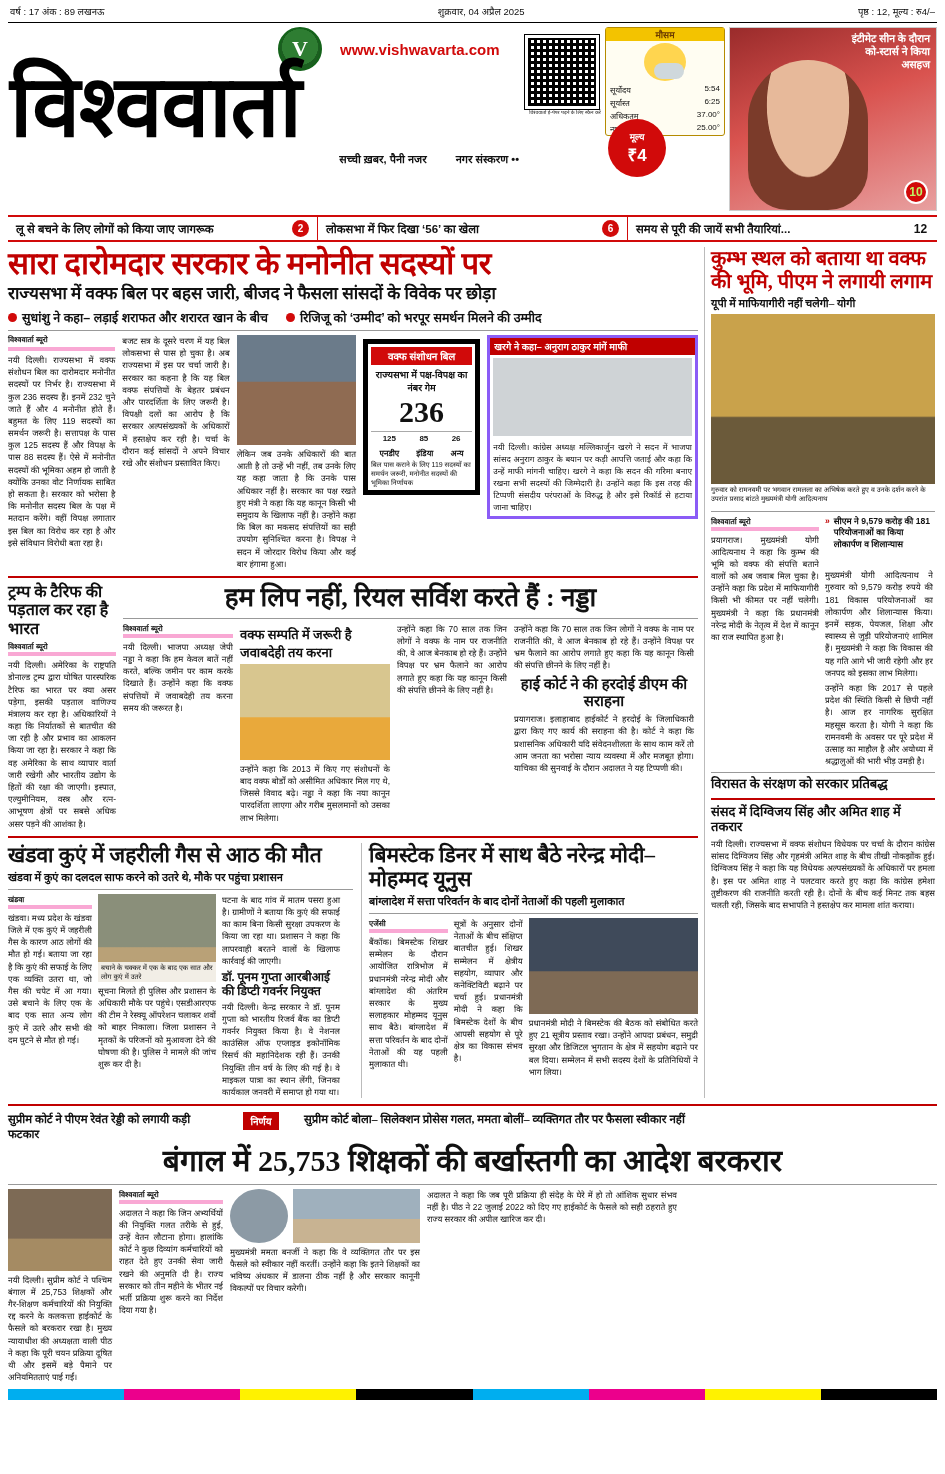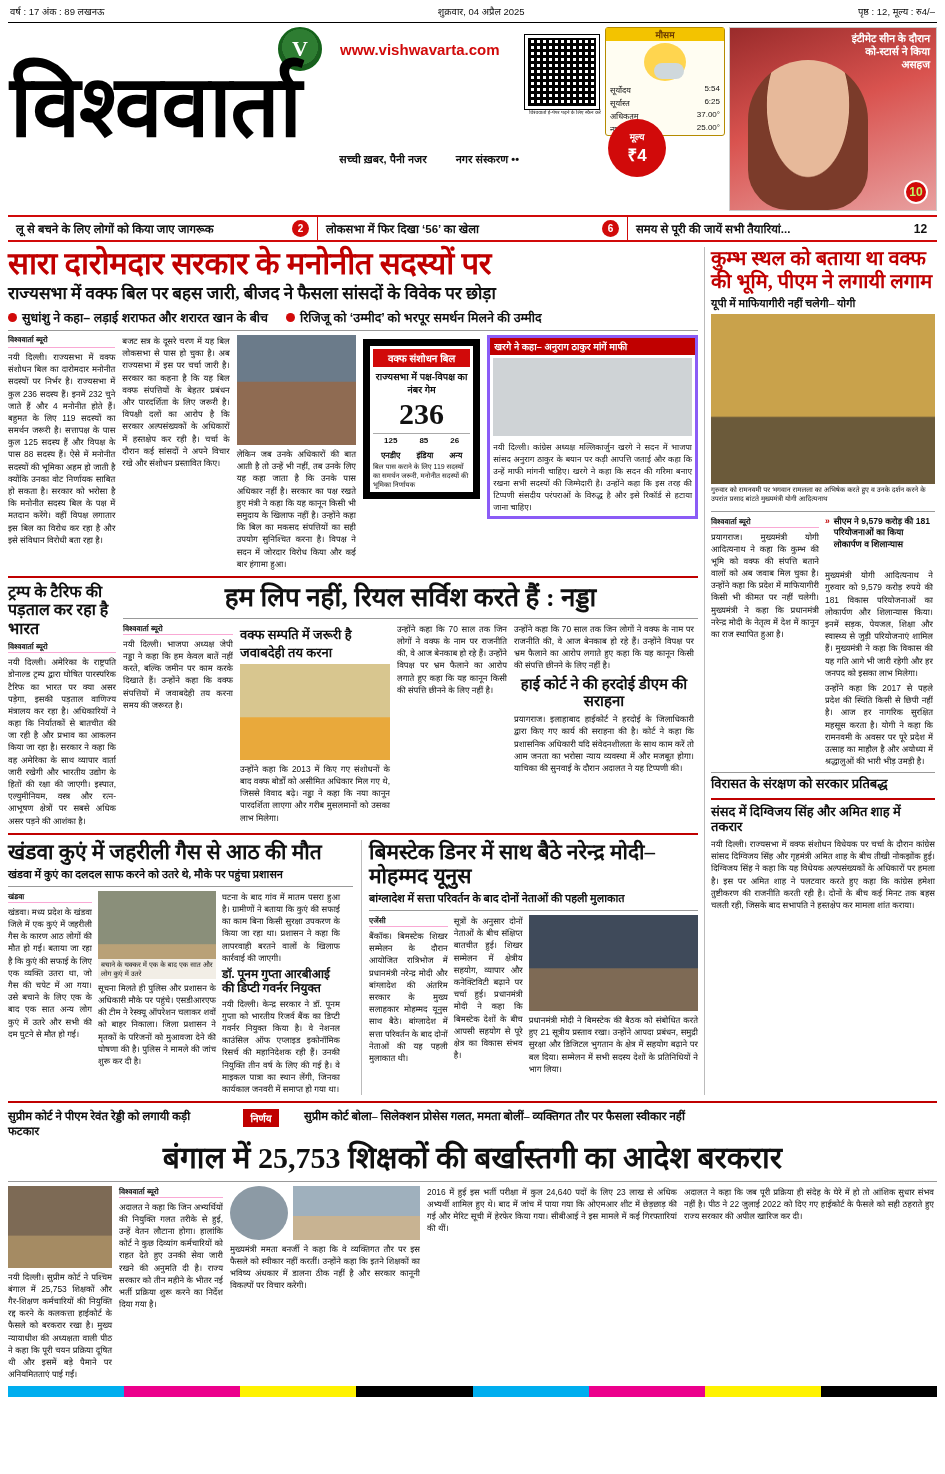--- a/index.html
+++ b/index.html
@@ -93,27 +93,27 @@
     font-family:"Liberation Serif", serif; font-weight:bold; color:#c00000;
     font-size:31px; line-height:1.12; letter-spacing:-0.3px;
   }
   .lead-h2 { font-family:"Liberation Serif", serif; font-size:17px; font-weight:bold; margin-top:2px; line-height:1.2;}
   .bullets { display:flex; gap:18px; margin:5px 0 4px; font-size:12.5px; font-weight:bold; border-bottom:1px solid #999; padding-bottom:4px;}
   .bullets div { display:flex; align-items:center; gap:5px;}
   .dot { width:9px;height:9px;border-radius:50%;background:#d10a0a; display:inline-block;}
 
   .cols3 { display:flex; gap:7px; }
   .tcol { font-size:8.4px; line-height:1.45; text-align:justify; }
-  .byline { font-size:7.5px; font-weight:bold; border-bottom:1px solid #f9a8d4; margin-bottom:3px; padding-bottom:1px;}
+  .byline { font-size:7.5px; font-weight:bold; border-bottom:4px solid #f9a8d4; margin-bottom:3px; padding-bottom:1px;}
 
   .photo { background:#cfd3d6; position:relative; overflow:hidden; }
   .photo.gov { background:linear-gradient(180deg,#6b7b8a 0 42%, #8f6b52 43% 100%); }
   .photo .cap { position:absolute; bottom:0; left:0; right:0; font-size:7px; background:rgba(255,255,255,.82); padding:1px 3px; }
 
-  .infobox { border:7px solid #000000; margin:4px 0; padding:3px; }
+  .infobox { border:5px solid #000000; margin:4px 0; padding:3px; }
   .infobox .ib-title { background:#d10a0a; color:#fff; font-size:10px; font-weight:bold; text-align:center; padding:2px; }
   .infobox .ib-sub { text-align:center; font-weight:bold; font-size:9.5px; padding:3px 0 1px; }
   .bignum { text-align:center; font-size:30px; font-weight:bold; font-family:"Liberation Serif",serif;}
   .numrow { display:flex; justify-content:space-around; font-size:8px; font-weight:bold; border-top:1px solid #aaa; padding-top:2px; margin-top:2px;}
 
   .redbox { border:3px solid #8b5cf6; }
   .redbox .rb-title { background:#c00000; color:#fff; font-size:9.5px; font-weight:bold; padding:2px 4px; }
   .rb-body { font-size:8.2px; line-height:1.45; padding:3px; text-align:justify;}
 
   .sec-h { font-family:"Liberation Serif",serif; font-weight:bold; font-size:21px; line-height:1.15; }
@@ -408,23 +408,20 @@
       <div class="tcol">अदालत ने कहा कि जिन अभ्यर्थियों की नियुक्ति गलत तरीके से हुई, उन्हें वेतन लौटाना होगा। हालांकि कोर्ट ने कुछ दिव्यांग कर्मचारियों को राहत देते हुए उनकी सेवा जारी रखने की अनुमति दी है। राज्य सरकार को तीन महीने के भीतर नई भर्ती प्रक्रिया शुरू करने का निर्देश दिया गया है।</div>
     </div>
     <div style="width:190px;">
       <div style="display:flex;gap:5px;">
         <div class="photo" style="width:58px;height:54px;border-radius:50%;background:#8c9aa5;"></div>
         <div class="photo" style="flex:1;height:54px;background:linear-gradient(180deg,#9fb0bd 0 55%,#c8b392 56% 100%);"></div>
       </div>
       <div class="tcol" style="margin-top:3px;">मुख्यमंत्री ममता बनर्जी ने कहा कि वे व्यक्तिगत तौर पर इस फैसले को स्वीकार नहीं करतीं। उन्होंने कहा कि इतने शिक्षकों का भविष्य अंधकार में डालना ठीक नहीं है और सरकार कानूनी विकल्पों पर विचार करेगी।</div>
     </div>
     <div style="width:250px;">
-      <div class="tcol">2016 में हुई इस भर्ती परीक्षा में कुल 24,640 पदों के लिए 23 लाख से अधिक अभ्यर्थी शामिल हुए थे। बाद में जांच में पाया गया कि ओएमआर शीट में छेड़छाड़ की गई और मेरिट सूची में हेरफेर किया गया। सीबीआई ने इस मामले में कई गिरफ्तारियां की थीं।</div>
-    </div>
-    <div style="width:250px;">
       <div class="tcol">अदालत ने कहा कि जब पूरी प्रक्रिया ही संदेह के घेरे में हो तो आंशिक सुधार संभव नहीं है। पीठ ने 22 जुलाई 2022 को दिए गए हाईकोर्ट के फैसले को सही ठहराते हुए राज्य सरकार की अपील खारिज कर दी।</div>
     </div>
   </div>
 
   <div class="bottom-strip">
     <div class="ink" style="background:#00aeef"></div>
     <div class="ink" style="background:#ec008c"></div>
     <div class="ink" style="background:#fff200"></div>
     <div class="ink" style="background:#000000"></div>
     <div class="ink" style="background:#00aeef"></div>

